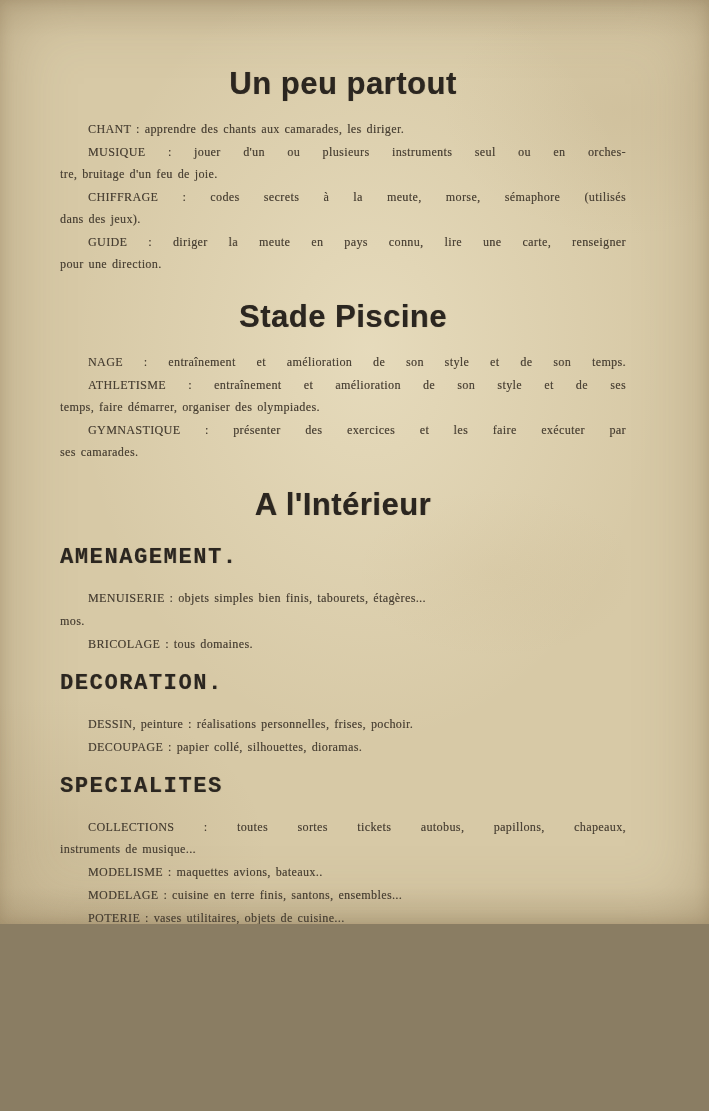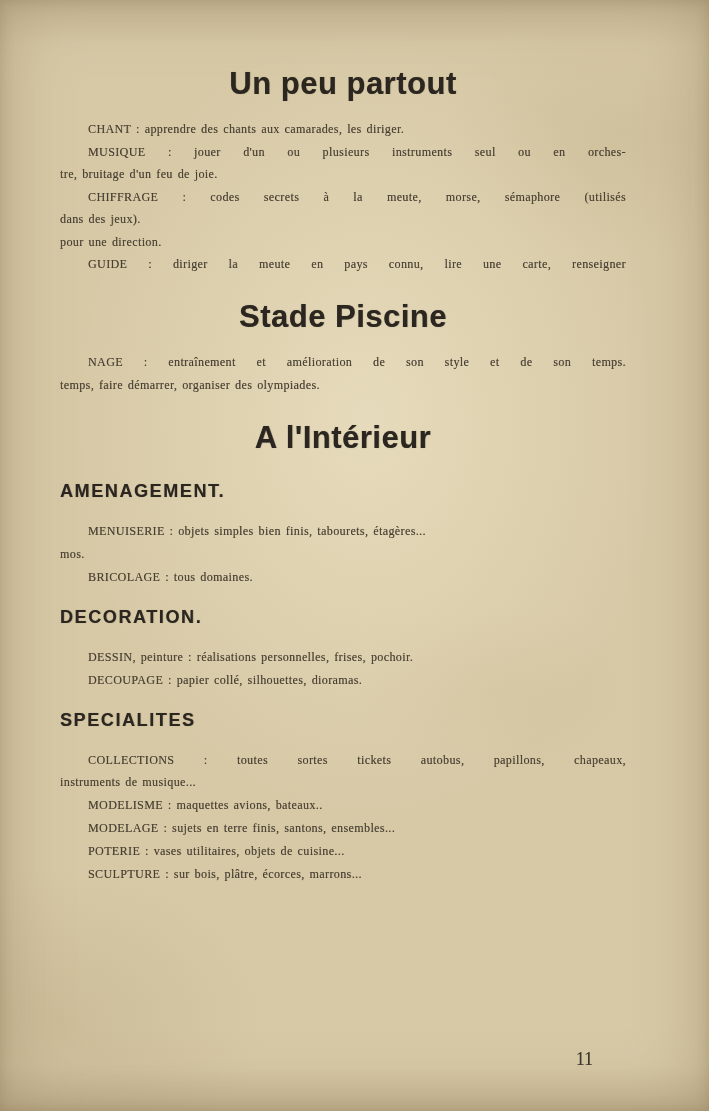--- a/index.html
+++ b/index.html
@@ -3,21 +3,21 @@
 <meta charset="utf-8">
 <style>
   html, body {
     margin: 0;
     padding: 0;
     background: #8a7d63;
   }
   .page {
     position: relative;
     width: 709px;
-    height: 1111px;
+    height: 924px;
     margin: 0;
     box-sizing: border-box;
     padding: 0 83px 0 60px;
     overflow: hidden;
     background-color: #d7c9a6;
     background-image:
       radial-gradient(ellipse 420px 560px at 52% 38%, rgba(248,240,214,0.45), rgba(248,240,214,0) 70%),
       radial-gradient(ellipse 260px 180px at 88% 12%, rgba(150,125,85,0.10), rgba(150,125,85,0) 70%),
       radial-gradient(ellipse 300px 220px at 8% 92%, rgba(140,115,75,0.14), rgba(140,115,75,0) 70%),
       radial-gradient(ellipse 200px 120px at 70% 62%, rgba(170,140,90,0.08), rgba(170,140,90,0) 70%),
@@ -35,23 +35,23 @@
     line-height: 36px;
     letter-spacing: 0.5px;
     color: #2b2620;
     text-shadow: 0.4px 0.4px 0.7px rgba(50,42,30,0.55);
   }
   .t1 { padding-top: 66px; }
   .t2 { margin-top: 24px; }
   .t3 { margin-top: 24px; }
   .subheading {
     margin: 22px 0 9px 0;
-    font-family: Liberation Sans, sans-serif;
+    font-family: Liberation Mono, monospace;
     font-weight: 700;
-    font-size: 18px;
+    font-size: 22px;
     line-height: 26px;
     letter-spacing: 1.6px;
     color: #2b2620;
     text-shadow: 0.4px 0.4px 0.7px rgba(50,42,30,0.5);
   }
   .subheading.later { margin-top: 16px; }
   .entries { margin-top: 16px; }
   .subsection .entries { margin-top: 16px; }
   .entry { margin: 0 0 1px 0; }
   .line {
@@ -89,32 +89,37 @@
     </div>
     <div class="entry">
       <div class="line first just">MUSIQUE : jouer d'un ou plusieurs instruments seul ou en orches-</div>
       <div class="line">tre, bruitage d'un feu de joie.</div>
     </div>
     <div class="entry">
       <div class="line first just">CHIFFRAGE : codes secrets à la meute, morse, sémaphore (utilisés</div>
       <div class="line">dans des jeux).</div>
     </div>
     <div class="entry">
+      <div class="line first just">GUIDE : diriger la meute en pays connu, lire une carte, renseigner</div>
       <div class="line">pour une direction.</div>
-      <div class="line first just">GUIDE : diriger la meute en pays connu, lire une carte, renseigner</div>
     </div>
   </section>
 
   <h1 class="main-title t2">Stade Piscine</h1>
   <section class="entries">
     <div class="entry">
       <div class="line first just">NAGE : entraînement et amélioration de son style et de son temps.</div>
     </div>
     <div class="entry">
+      <div class="line first just">ATHLETISME : entraînement et amélioration de son style et de ses</div>
       <div class="line">temps, faire démarrer, organiser des olympiades.</div>
+    </div>
+    <div class="entry">
+      <div class="line first just">GYMNASTIQUE : présenter des exercices et les faire exécuter par</div>
+      <div class="line">ses camarades.</div>
     </div>
   </section>
 
   <h1 class="main-title t3">A l'Intérieur</h1>
 
   <section class="subsection">
     <h2 class="subheading">AMENAGEMENT.</h2>
     <div class="entries">
       <div class="entry">
         <div class="line first">MENUISERIE : objets simples bien finis, tabourets, étagères...</div>
@@ -144,21 +149,21 @@
     <h2 class="subheading later">SPECIALITES</h2>
     <div class="entries">
       <div class="entry">
         <div class="line first just">COLLECTIONS : toutes sortes tickets autobus, papillons, chapeaux,</div>
         <div class="line">instruments de musique...</div>
       </div>
       <div class="entry">
         <div class="line first">MODELISME : maquettes avions, bateaux..</div>
       </div>
       <div class="entry">
-        <div class="line first">MODELAGE : sujets en terre finis, santons, ensembles...</div>
+        <div class="line first">MODELAGE : cuisine en terre finis, santons, ensembles...</div>
       </div>
       <div class="entry">
         <div class="line first">POTERIE : vases utilitaires, objets de cuisine...</div>
       </div>
       <div class="entry">
         <div class="line first">SCULPTURE : sur bois, plâtre, écorces, marrons...</div>
       </div>
     </div>
   </section>
 

